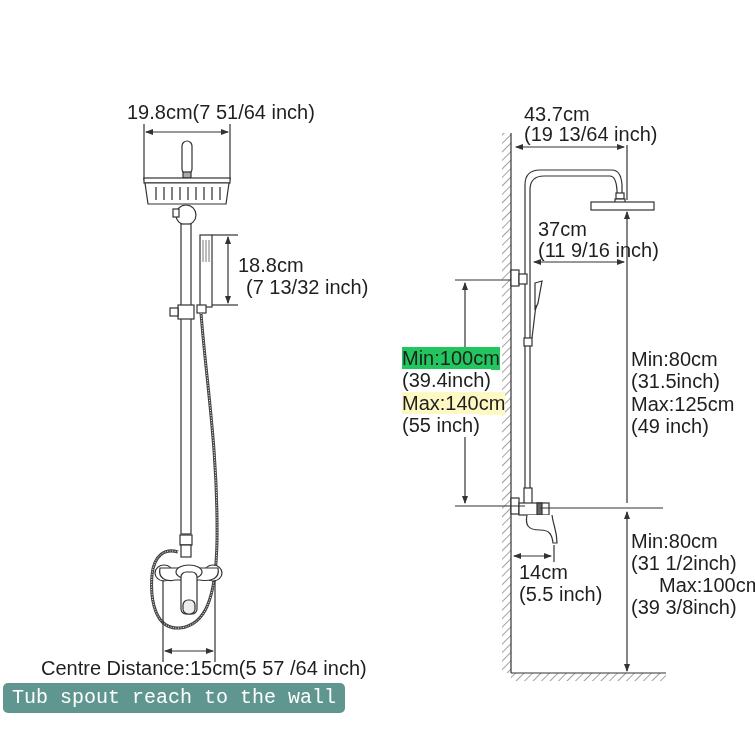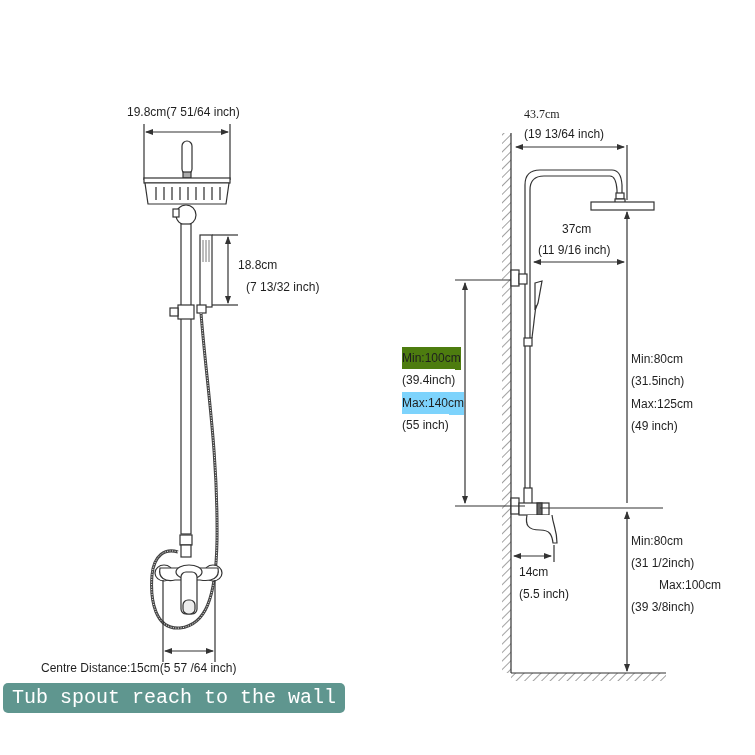--- a/index.html
+++ b/index.html
@@ -1,19 +1,19 @@
 <!DOCTYPE html>
 <html><head>
 <meta charset="utf-8">
 <style>
   html, body { margin:0; padding:0; background:#ffffff; }
   body { width:755px; height:755px; position:relative; overflow:hidden;
          font-family:"Liberation Sans", sans-serif; color:#1a1a1a; }
   svg.drawing { position:absolute; left:0; top:0; }
-  .lbl { position:absolute; font-size:12px; line-height:22.5px; white-space:nowrap; color:#1f1f1f; }
+  .lbl { position:absolute; font-size:20px; line-height:22.5px; white-space:nowrap; color:#1f1f1f; }
   .banner { position:absolute; left:3px; top:683px; width:342px; height:30px;
             border-radius:5px; color:#ffffff; font-size:20px; line-height:30px;
             text-align:center;font-family:Liberation Mono, monospace; }
 </style>
 </head>
 <body>
 
 <svg class="drawing" width="755" height="755" viewBox="0 0 755 755" xmlns="http://www.w3.org/2000/svg">
   <defs>
     <pattern id="hatch" width="6" height="6" patternUnits="userSpaceOnUse" patternTransform="rotate(45)">
@@ -130,28 +130,28 @@
     <line x1="554" y1="545" x2="554" y2="562"></line>
     <line x1="514" y1="556" x2="551" y2="556" marker-start="url(#arr)" marker-end="url(#arr)"></line>
   </g>
 </svg>
 
 <div class="lbl" style="left:127px; top:101px;">19.8cm(7 51/64 inch)</div>
 <div class="lbl" style="left:238px; top:254px;">18.8cm</div>
 <div class="lbl" style="left:238px; top:276px;margin-left:8px;">(7 13/32 inch)</div>
 <div class="lbl" style="left:41px; top:657px;">Centre Distance:15cm(5 57 /64 inch)</div>
 
-<div class="lbl" style="left:524px; top:103px;font-family:Liberation Serif, serif;">43.7cm</div>
+<div class="lbl" style="left:524px; top:103px;">43.7cm</div>
 <div class="lbl" style="left:524px; top:123px;">(19 13/64 inch)</div>
-<div class="lbl" style="left:562px; top:218px;">37cm</div>
+<div class="lbl" style="left:538px; top:218px;">37cm</div>
 <div class="lbl" style="left:538px; top:239px;">(11 9/16 inch)</div>
 
-<div class="lbl" style="left:402px; top:347px; background:#4d7c0f;">Min:100cm</div>
+<div class="lbl" style="left:402px; top:347px; background:#22c55e;">Min:100cm</div>
 <div class="lbl" style="left:402px; top:369px; background:#fff;text-align:right;">(39.4inch)</div>
-<div class="lbl" style="left:402px; top:392px; background:#7dd3fc;">Max:140cm</div>
+<div class="lbl" style="left:402px; top:392px; background:#fef9c3;">Max:140cm</div>
 <div class="lbl" style="left:402px; top:414px; background:#fff;">(55 inch)</div>
 
 <div class="lbl" style="left:631px; top:348px;">Min:80cm</div>
 <div class="lbl" style="left:631px; top:370px;">(31.5inch)</div>
 <div class="lbl" style="left:631px; top:393px;">Max:125cm</div>
 <div class="lbl" style="left:631px; top:415px;">(49 inch)</div>
 
 <div class="lbl" style="left:519px; top:561px;">14cm</div>
 <div class="lbl" style="left:519px; top:583px;">(5.5 inch)</div>
 

